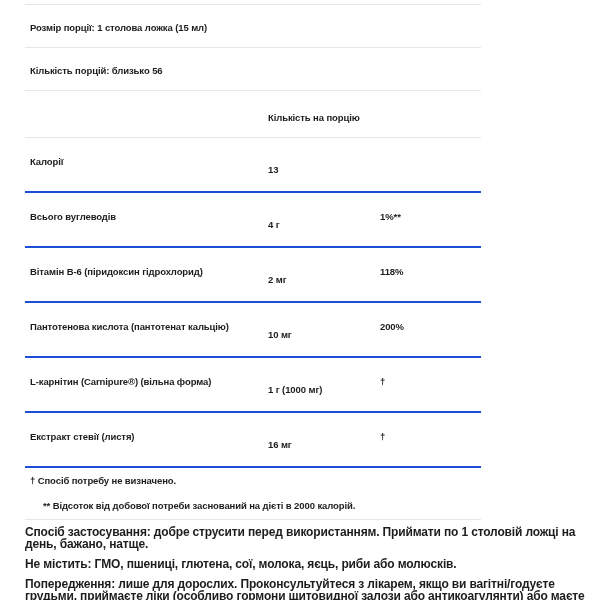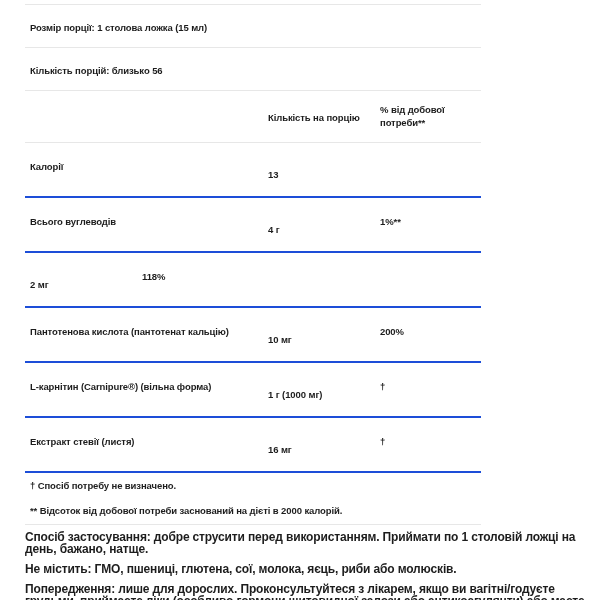--- a/index.html
+++ b/index.html
@@ -39,21 +39,21 @@
   .c-label  { width: 238px; padding-right: 6px; }
   .c-amount { width: 112px; padding-right: 4px; white-space: nowrap; margin-top: 8px; }
   .c-dv     { flex: 1; }
   .header-row .c-amount { white-space: nowrap; }
   .header-row .c-dv { max-width: 76px; }
 
   .footnotes {
     padding: 6px 0 7px 5px;
     border-bottom: 1px solid #e7e7e7;
   }
-  .footnote + .footnote { margin-top: 12px; }
+  .footnote + .footnote { margin-top: 12px; margin-left: 13px; }
 
   
   .notes {
     width: 572px;
     padding-top: 6px;
     font-size: 12px;
     font-weight: 700;
     letter-spacing: -0.15px;
     line-height: 12px;
   }
@@ -70,36 +70,36 @@
       <span>Розмір порції: 1 столова ложка (15 мл)</span>
     </div>
 
     <div class="info-row">
       <span>Кількість порцій: близько 56</span>
     </div>
 
     <div class="header-row">
       <div class="c-label"></div>
       <div class="c-amount">Кількість на порцію</div>
-      <div class="c-dv">% від добової потреби**</div>
     </div>
 
     <div class="trow">
       <div class="c-label">Калорії</div>
       <div class="c-amount">13</div>
       <div class="c-dv"></div>
     </div>
 
     <div class="trow">
       <div class="c-label">Всього вуглеводів</div>
       <div class="c-amount">4 г</div>
       <div class="c-dv">1%**</div>
     </div>
 
     <div class="trow">
+      <div class="c-label">Вітамін B-6 (піридоксин гідрохлорид)</div>
       <div class="c-amount">2 мг</div>
       <div class="c-dv">118%</div>
     </div>
 
     <div class="trow">
       <div class="c-label">Пантотенова кислота (пантотенат кальцію)</div>
       <div class="c-amount">10 мг</div>
       <div class="c-dv">200%</div>
     </div>
 

